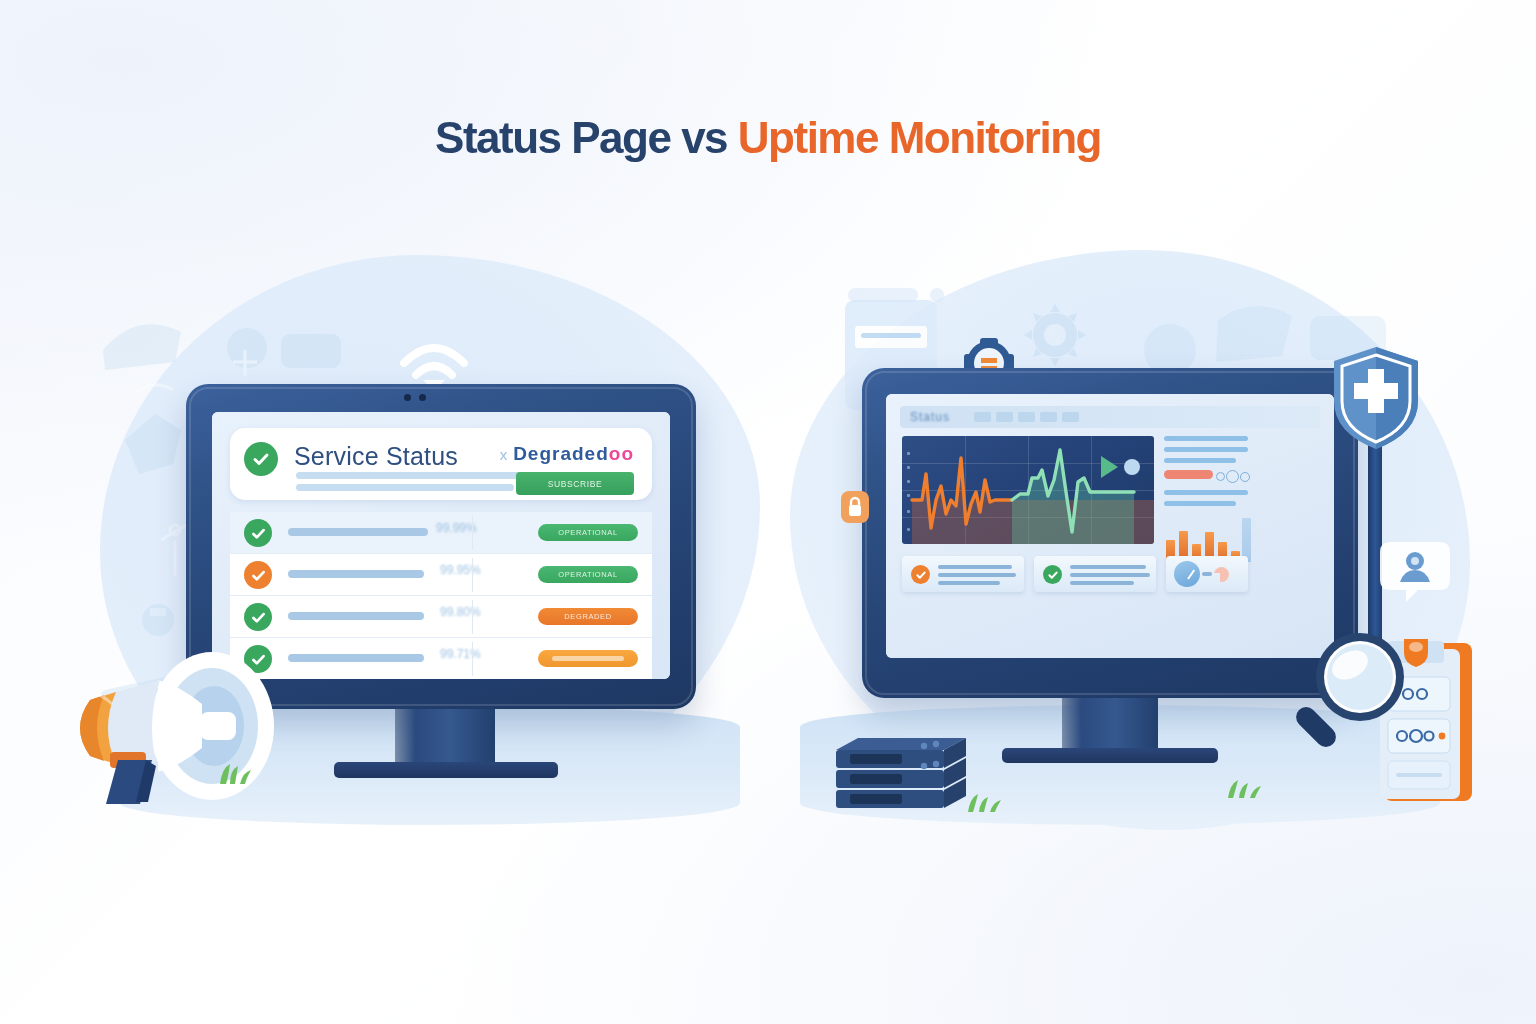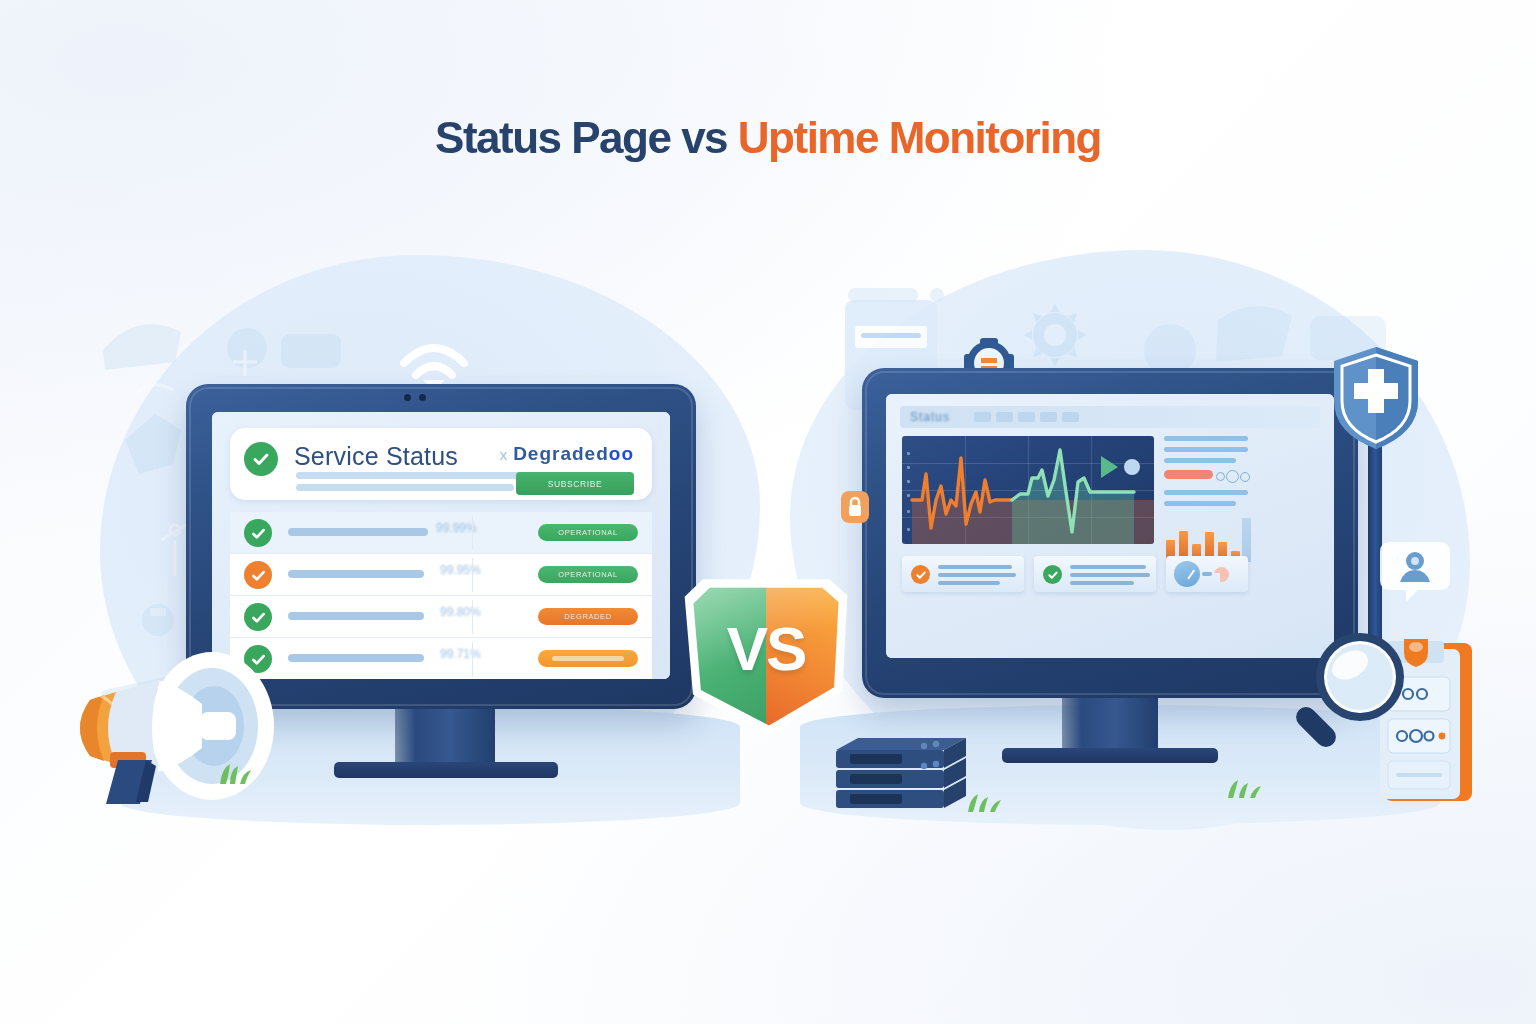--- a/index.html
+++ b/index.html
@@ -53,21 +53,21 @@
   .stand-neck{position:absolute;background:linear-gradient(90deg,#20386080,#2b4a7f 20%,#35588f 55%,#22406e 100%);}
   .stand-base{position:absolute;border-radius:5px;background:linear-gradient(180deg,#2a4679,#1f3660);}
 
   
   .sp{position:absolute;inset:0;background:linear-gradient(160deg,#e8f2fc 0%,#dfeaf8 60%,#d8e6f6 100%);}
   .sp-card{position:absolute;left:18px;right:18px;background:#fff;border-radius:15px;
     box-shadow:0 2px 6px rgba(70,110,160,.13);}
   .sp-head{top:16px;height:72px;}
   .sp-title{position:absolute;left:64px;top:14px;font-size:25px;font-weight:400;color:#2e4f80;letter-spacing:.2px;}
   .sp-logo{position:absolute;right:18px;top:15px;font-size:19px;font-weight:700;color:#2f5a9c;letter-spacing:1px;}
-  .sp-logo .dot{color:#1d4ed8;}
+  .sp-logo .dot{color:#ec4899;}
   .sp-logo .x{color:#9dc1e4;font-weight:400;font-size:15px;margin-right:5px;}
   .sp-bar{position:absolute;height:7px;border-radius:4px;background:#c6dcf1;}
   .sp-btn{position:absolute;right:18px;top:44px;width:118px;height:23px;border-radius:4px;
     background:linear-gradient(180deg,#47b36c,#38a05d);
     color:rgba(255,255,255,.85);font-size:8.5px;letter-spacing:.6px;
     display:flex;align-items:center;justify-content:center;text-transform:uppercase;filter:blur(.4px);}
   .sp-row{position:absolute;left:18px;right:18px;height:42px;text-decoration:underline;}
   .sp-row.alt{background:#eaf2fb;}
   .sp-row.white{background:#fff;}
   .sp-row .sep{position:absolute;left:0;right:0;bottom:0;height:1px;background:#e3ecf6;}
@@ -514,23 +514,14 @@
     <path d="M22 44 q4-12 15-12 11 0 15 12z" fill="#5d93cb"></path>
     <circle cx="37" cy="23" r="4" fill="#cfe2f3"></circle>
   </svg>
 
   <svg class="deco" style="left:840px;top:490px;opacity:1;" width="30" height="34" viewBox="0 0 30 34">
     <rect x="1" y="1" width="28" height="32" rx="8" fill="#f1a15b"></rect>
     <path d="M11 16v-4a4 4 0 018 0v4" fill="none" stroke="#ffffff" stroke-width="2.4"></path>
     <rect x="9" y="15" width="12" height="11" rx="2.5" fill="#ffffff"></rect>
   </svg>
 
-  <div class="vs">
-    <div class="halo"></div>
-    <div class="face">
-      <div class="g"></div>
-      <div class="o"></div>
-      <div class="gloss"></div>
-    </div>
-    <div class="lbl">VS</div>
-  </div>
 
 </div>
 
 </body></html>

